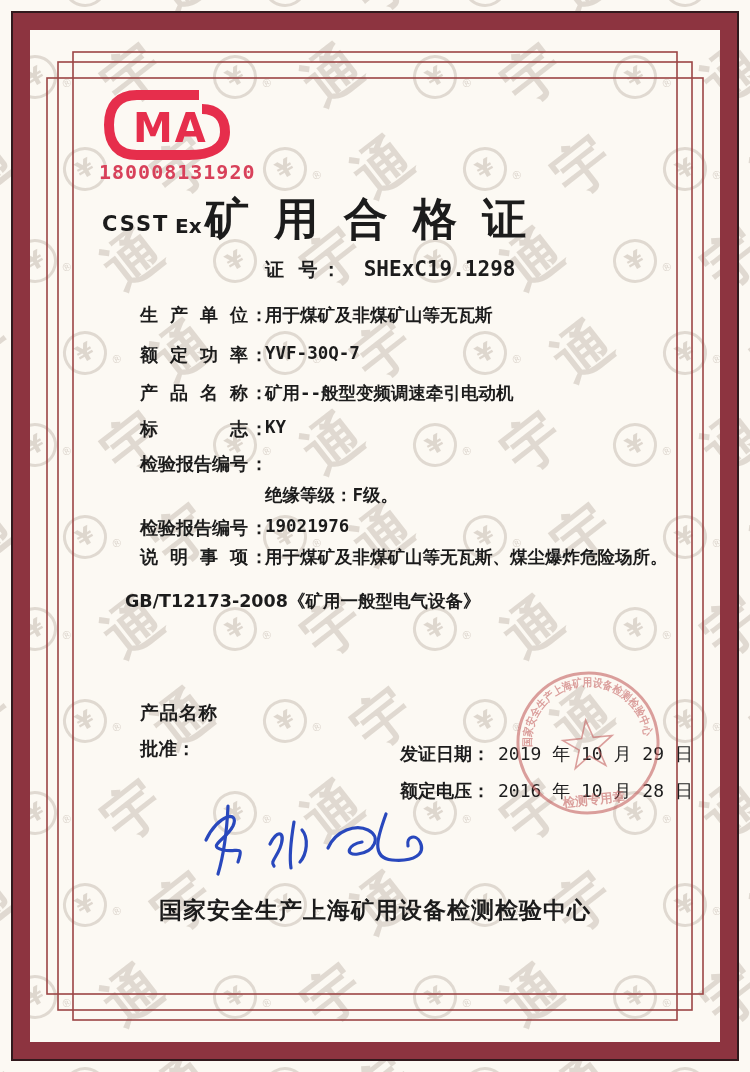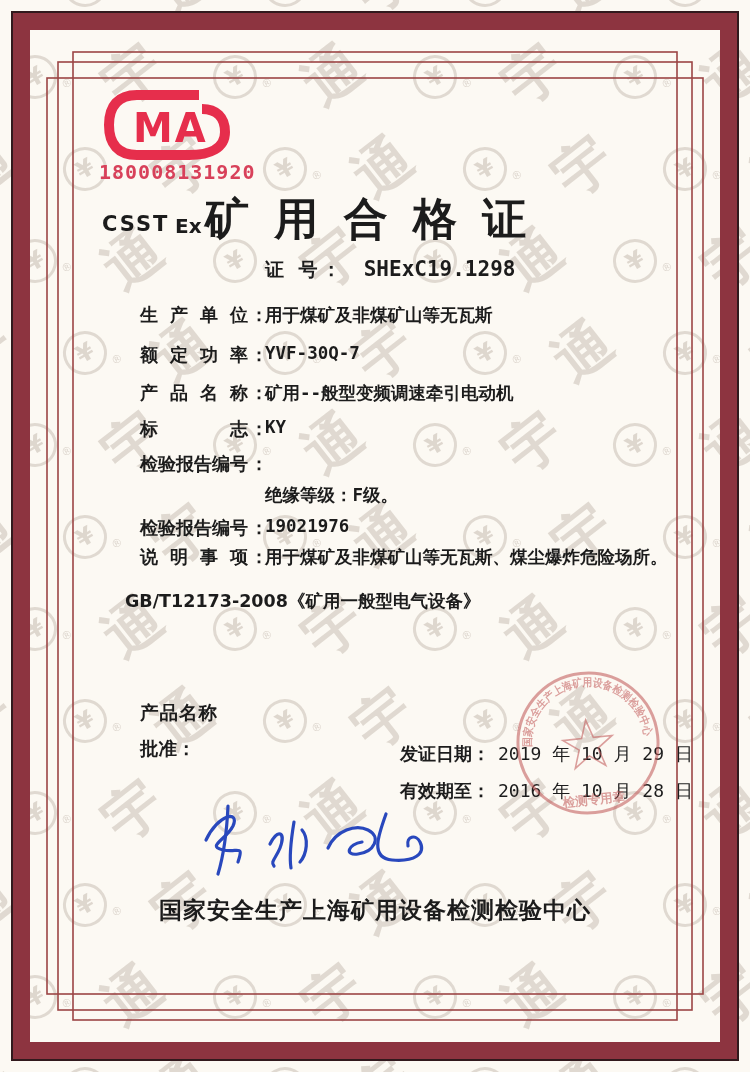--- a/index.html
+++ b/index.html
@@ -388,21 +388,21 @@
 <div class="statement">
   <span class="st-line2">GB/T12173-2008《矿用一般型电气设备》</span>
 </div>
 
 <div class="grant-text">产品名称</div>
 <div class="approve-label">批准：</div>
 <div class="date-row" style="top:742px">
   <span>发证日期：</span><span class="dval">2019 年 10 月 29 日</span>
 </div>
 <div class="date-row" style="top:779px">
-  <span>有效期至：</span><span class="dval">2016 年 10 月 28 日</span>
+  <span>额定电压：</span><span class="dval">2016 年 10 月 28 日</span>
 </div>
 
 <svg class="signature" width="255" height="88" viewBox="0 0 255 88">
   <g fill="none" stroke="#2948bd" stroke-width="3.2" stroke-linecap="round">
     <path d="M28 44 C40 18 62 14 55 30 C48 44 28 50 45 54 C60 57 66 48 60 66"></path>
     <path d="M50 10 C49 32 46 58 40 78"></path>
     <path d="M92 48 C100 32 108 36 102 52 C98 62 92 66 96 70"></path>
     <path d="M116 26 C113 44 111 60 113 72"></path>
     <path d="M124 34 C131 42 129 58 122 66"></path>
     <path d="M150 52 C158 34 178 28 190 34 C204 41 196 56 180 58 C166 60 170 48 184 46"></path>

